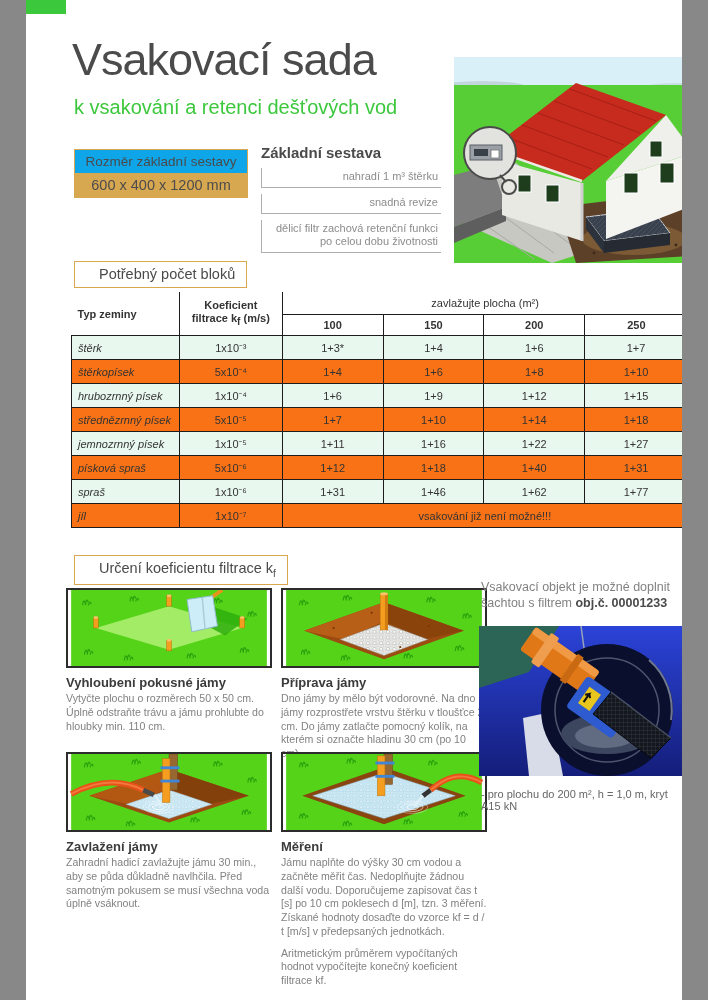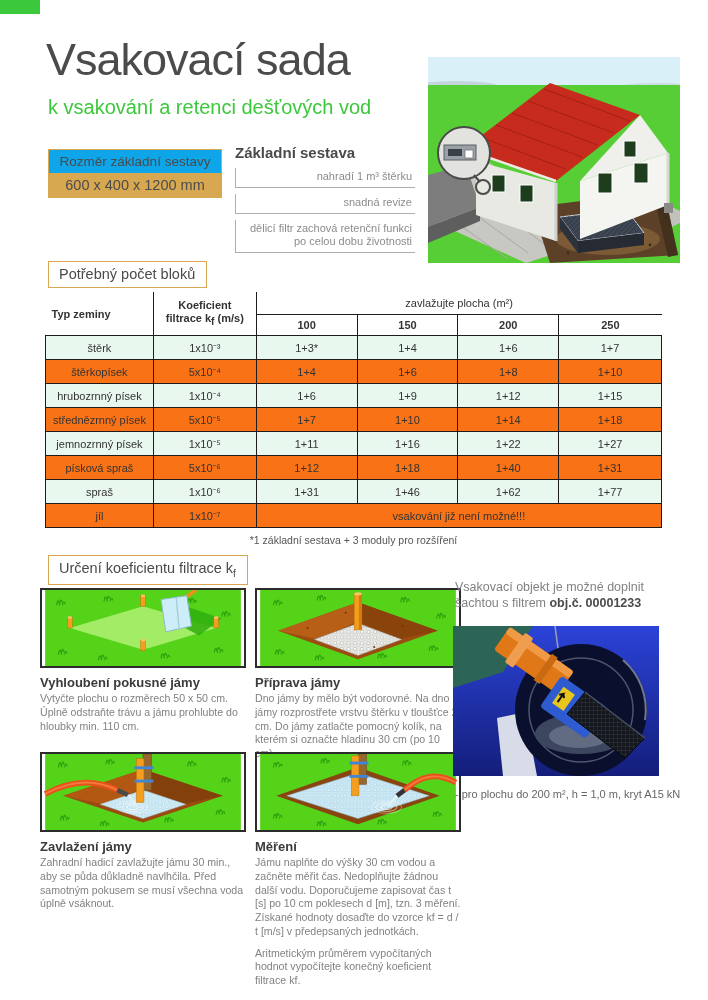--- a/index.html
+++ b/index.html
@@ -1,47 +1,47 @@
 <!DOCTYPE html>
 <html><head>
 <meta charset="utf-8">
 <style>
   html,body{margin:0;padding:0;background:#888;}
   body{font-family:"Liberation Sans", sans-serif;}
-  .page{position:relative;width:708px;height:1000px;background:#fff;margin:0 auto;overflow:hidden;}
+  .page{position:relative;width:656px;height:1000px;background:#fff;margin:0 auto;overflow:hidden;}
   .abs{position:absolute;}
 
   .corner-mark{left:0;top:0;width:40px;height:14px;background:#3cc83c;}
 
   .title{left:46px;top:34px;font-size:45px;color:#4b4b4b;letter-spacing:-1px;}
   .subtitle{left:48px;top:96px;font-size:20px;color:#3cc83c;}
 
   .size-box{left:48px;top:149px;width:172px;border:1px solid #d8a74f;text-align:center;}
   .size-box .lbl{background:#0ea5e9;color:#4a4a4a;font-size:13.5px;padding:4px 2px;}
   .size-box .val{background:#d8a851;color:#4c4c4c;font-size:14.5px;padding:4px 2px;}
 
   .bs-head{left:235px;top:144px;font-size:15px;font-weight:bold;color:#4a4a4a;}
   .bs-list{left:235px;top:168px;width:180px;margin:0;padding:0;text-align:right;}
   .bs-item{list-style:none;border-left:1px solid #aeaeae;border-bottom:1px solid #aeaeae;
            padding:2px 3px 3px 7px;margin-bottom:6px;font-size:11px;color:#8c8c8c;line-height:1.25;}
 
   .gold-box{display:inline-block;border:1.5px solid #d8a74f;background:#fff;color:#4a4a4a;
-            font-size:14.5px;padding:4px 11px 5px 10px;}
+            font-size:14.5px;padding:4px 11px 5px 24px;}
   .h-blocks{left:48px;top:261px;}
   .h-kf{left:48px;top:555px;}
   .sub-f{font-size:10px;vertical-align:sub;}
 
   .blk-table{left:45px;top:292px;border-collapse:collapse;width:617px;}
   .blk-table th,.blk-table td{border:1px solid #1c1c1c;font-size:11px;color:#333;padding:0 6px;}
   .blk-table thead th{background:#fff;font-weight:bold;border-top:none;height:22px;}
   .blk-table thead th.first{border-left:none;}
   .blk-table thead th.last{border-right:none;}
   .blk-table thead .hline2 th{height:20px;}
   .blk-table td{height:23px;}
-  .blk-table td.soil{text-align:center;}
+  .blk-table td.soil{text-align:left;font-style:italic;}
   .blk-table td.kf,.blk-table td.val,.blk-table td.span-note{text-align:center;}
   .blk-table tr.light td{background:#e9f8ee;}
   .blk-table tr.dark td{background:#f97316;}
   .col2h{line-height:1.2;text-align:center;}
   .footnote{left:45px;top:534px;width:617px;text-align:center;font-size:10.5px;color:#555;}
 
   .step-card{width:206px;}
   .step-card svg{display:block;border:2px solid #2c2c2c;box-sizing:border-box;}
   .step-card h3{margin:7px 0 2px 0;font-size:13px;color:#3b3b3b;}
   .step-card p{margin:0;font-size:10.6px;color:#828282;line-height:1.3;}
@@ -225,21 +225,20 @@
           <td class="val">1+62</td>
           <td class="val">1+77</td>
         </tr>
         <tr class="dark">
           <td class="soil">jíl</td>
           <td class="kf">1x10⁻⁷</td>
           <td class="span-note" colspan="4">vsakování již není možné!!!</td>
         </tr>
       </tbody>
   </table>
-  <div class="abs footnote">*1 základní sestava + 3 moduly pro rozšíření</div>
 
   <div class="abs h-kf gold-box">
     <span>Určení koeficientu filtrace k</span><span class="sub-f">f</span>
   </div>
 
   <div class="abs step-card c1 r1">
     <svg width="206" height="80" viewBox="0 0 206 80">
       <defs>
           <g id="tf1">
             <path d="M0,6 Q1,-2 3,4 M3,6 Q4,-3 6,3 M6,6 Q8,0 9,5" stroke="#2aa20e" stroke-width="1.3" fill="none"></path>

